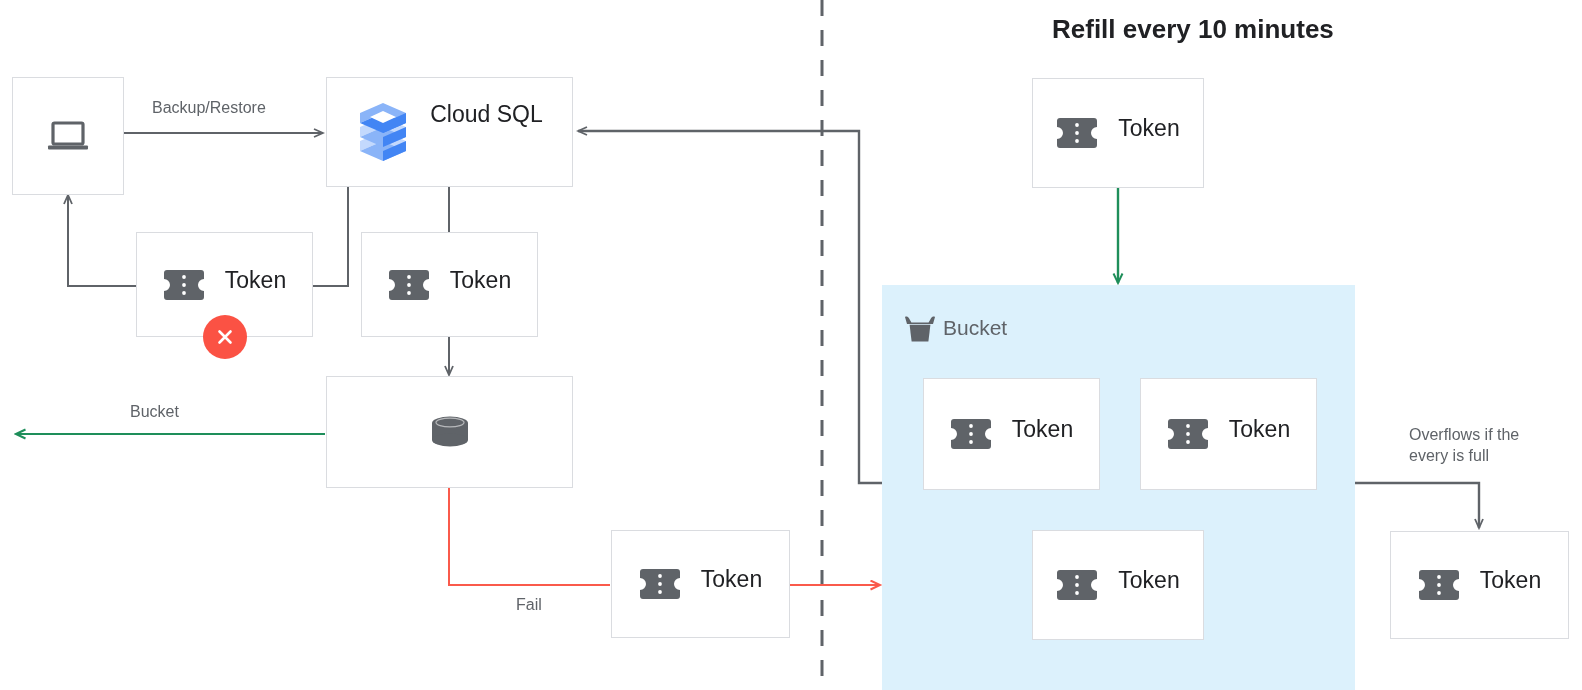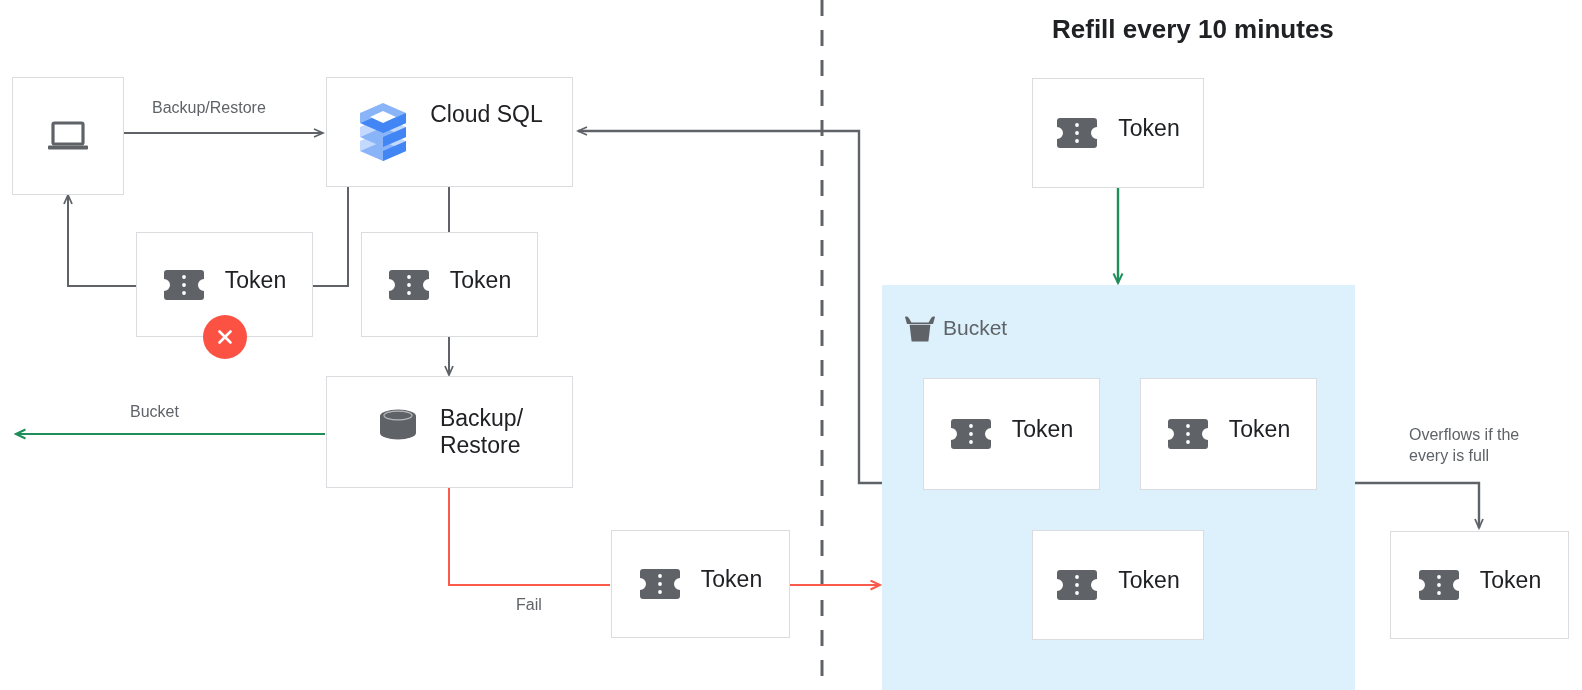--- a/index.html
+++ b/index.html
@@ -178,22 +178,20 @@
   <div class="node" style="left:326px;top:376px;width:247px;height:112px;">
     <div class="node-inner">
       <span>
         <svg class="icon-svg" width="44" height="40" viewBox="0 0 44 40" xmlns="http://www.w3.org/2000/svg">
           <ellipse cx="22" cy="11" rx="18" ry="6.5" fill="#5f6368"></ellipse>
           <rect x="4" y="11" width="36" height="17" fill="#5f6368"></rect>
           <ellipse cx="22" cy="28" rx="18" ry="6.5" fill="#5f6368"></ellipse>
           <ellipse cx="22" cy="10.5" rx="14" ry="4.4" fill="none" stroke="#ffffff" stroke-width="1.2" opacity="0.55"></ellipse>
         </svg>
       </span>
-      <span class="node-label">Backup/
-Restore</span>
     </div>
   </div>
 
   <div class="node" style="left:611px;top:530px;width:179px;height:108px;">
     <div class="node-inner">
       <span>
         <svg class="icon-svg" width="42" height="36" viewBox="0 0 42 36" xmlns="http://www.w3.org/2000/svg">
           <path d="M4,3 h34 a3,3 0 0 1 3,3 v6 a6,6 0 0 0 0,12 v6 a3,3 0 0 1 -3,3 h-34 a3,3 0 0 1 -3,-3 v-6 a6,6 0 0 0 0,-12 v-6 a3,3 0 0 1 3,-3 z" fill="#5f6368"></path>
           <circle cx="21" cy="10" r="1.9" fill="#ffffff"></circle>
           <circle cx="21" cy="18" r="1.9" fill="#ffffff"></circle>

